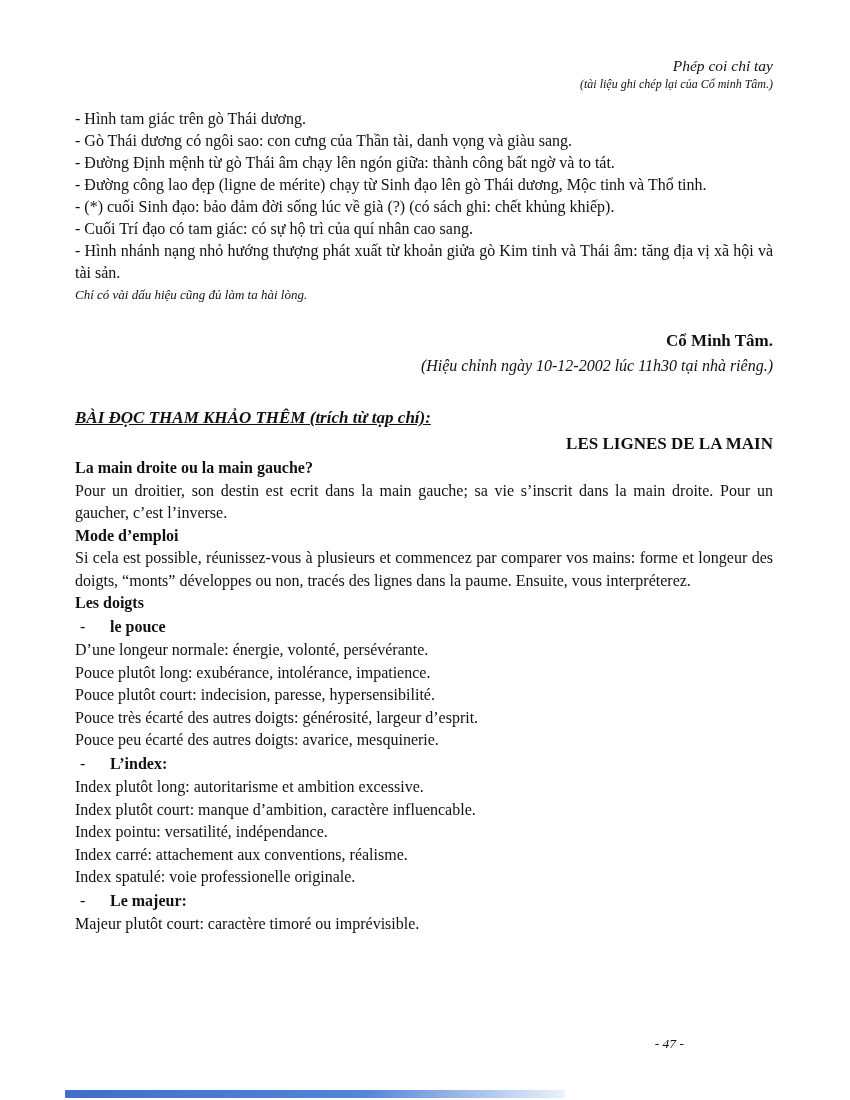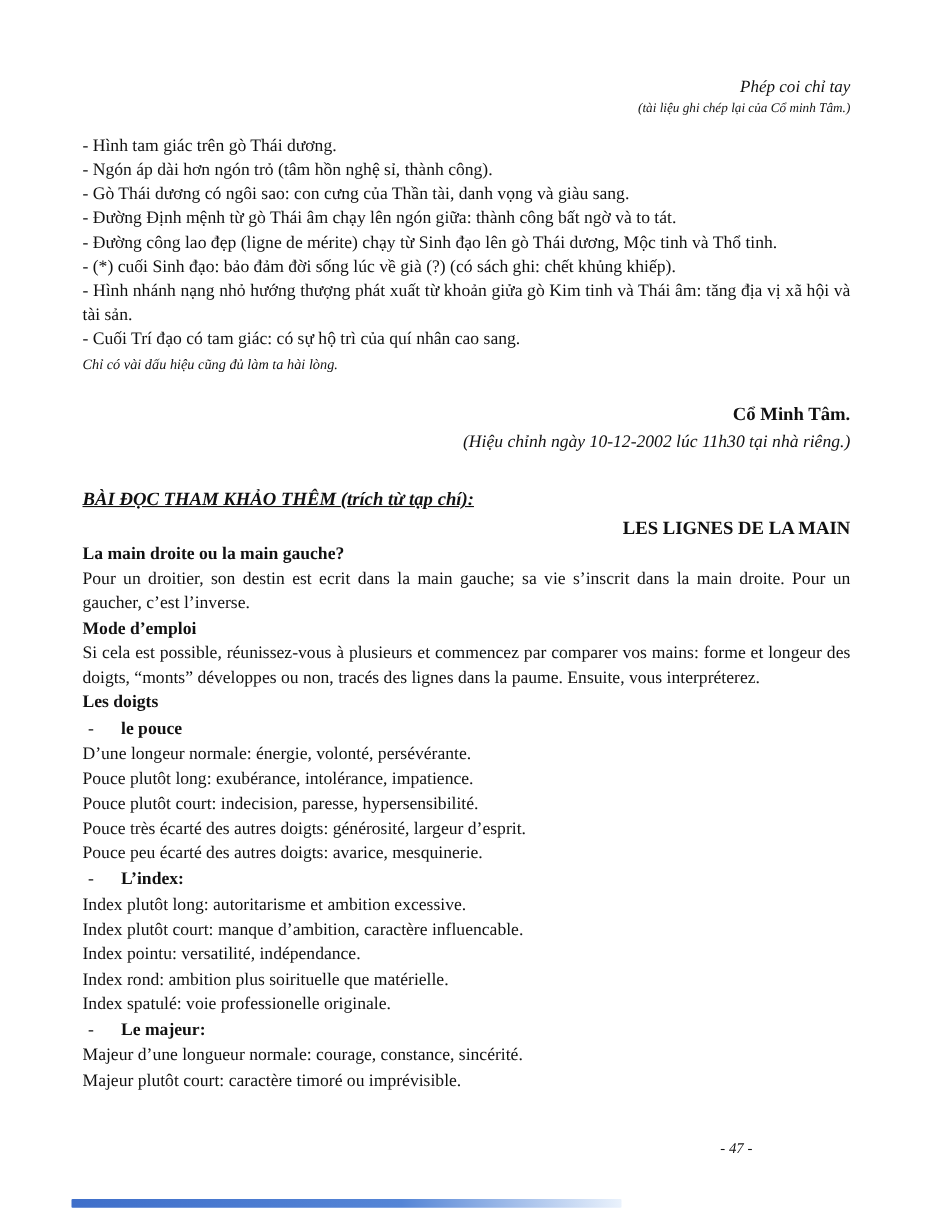--- a/index.html
+++ b/index.html
@@ -5,21 +5,21 @@
   html,body { margin:0; padding:0; background:#e8e8e8; }
   .page {
     position:relative;
     width:850px; height:1100px;
     margin:0 auto;
     background:#ffffff;
     font-family:"Liberation Serif", serif;
     color:#111;
     overflow:hidden;
     box-sizing:border-box;
-    padding:70px 77px 0 75px;
+    padding:56px 77px 0 75px;
   }
   .header { text-align:right; margin-bottom:16px; }
   .header .h1 { font-style:italic; font-size:15.5px; line-height:20px; }
   .header .h2 { font-style:italic; font-size:12px;  line-height:16px; }
 
   .vn .line { font-size:16px; line-height:22px; }
   .line.just { text-align:justify; }
 
   .closing { font-style:italic; font-size:13px; line-height:22px; }
 
@@ -58,27 +58,26 @@
 
 <div class="page">
 
   <div class="header">
     <div class="h1">Phép coi chỉ tay</div>
     <div class="h2">(tài liệu ghi chép lại của Cổ minh Tâm.)</div>
   </div>
 
   <div class="vn">
       <div class="line norm">- Hình tam giác trên gò Thái dương.</div>
-      <div class="line norm">- Ngón áp dài hơn ngón trỏ (tâm hồn nghệ sỉ, thành công).</div>
       <div class="line norm">- Gò Thái dương có ngôi sao: con cưng của Thần tài, danh vọng và giàu sang.</div>
       <div class="line norm">- Đường Định mệnh từ gò Thái âm chạy lên ngón giữa: thành công bất ngờ và to tát.</div>
       <div class="line norm">- Đường công lao đẹp (ligne de mérite) chạy từ Sinh đạo lên gò Thái dương, Mộc tinh và Thổ tinh.</div>
       <div class="line norm">- (*) cuối Sinh đạo: bảo đảm đời sống lúc về già (?) (có sách ghi: chết khủng khiếp).</div>
+      <div class="line norm">- Cuối Trí đạo có tam giác: có sự hộ trì của quí nhân cao sang.</div>
       <div class="line just">- Hình nhánh nạng nhỏ hướng thượng phát xuất từ khoản giửa gò Kim tinh và Thái âm: tăng địa vị xã hội và tài sản.</div>
-      <div class="line norm">- Cuối Trí đạo có tam giác: có sự hộ trì của quí nhân cao sang.</div>
     </div>
 
   <div class="closing">Chỉ có vài dấu hiệu cũng đủ làm ta hài lòng.</div>
 
   <div class="sig">
     <div class="sig-name">Cổ Minh Tâm.</div>
     <div class="sig-note">(Hiệu chỉnh ngày 10-12-2002 lúc 11h30 tại nhà riêng.)</div>
   </div>
 
   <div class="sec-heading">BÀI ĐỌC THAM KHẢO THÊM (trích từ tạp chí):</div>
@@ -99,27 +98,26 @@
       <div class="line norm">Pouce plutôt court: indecision, paresse, hypersensibilité.</div>
       <div class="line norm">Pouce très écarté des autres doigts: générosité, largeur d’esprit.</div>
       <div class="line norm">Pouce peu écarté des autres doigts: avarice, mesquinerie.</div>
       <div class="line dash">
         <span class="dash-mark">-</span>
         <span class="dash-label">L’index:</span>
       </div>
       <div class="line norm">Index plutôt long: autoritarisme et ambition excessive.</div>
       <div class="line norm">Index plutôt court: manque d’ambition, caractère influencable.</div>
       <div class="line norm">Index pointu: versatilité, indépendance.</div>
-      <div class="line norm">Index rond: ambition plus soirituelle que matérielle.</div>
+      <div class="line norm">Index carré: attachement aux conventions, réalisme.</div>
       <div class="line norm">Index spatulé: voie professionelle originale.</div>
       <div class="line dash">
         <span class="dash-mark">-</span>
         <span class="dash-label">Le majeur:</span>
       </div>
-      <div class="line norm">Majeur d’une longueur normale: courage, constance, sincérité.</div>
       <div class="line norm">Majeur plutôt court: caractère timoré ou imprévisible.</div>
     </div>
 
   <div class="footer">- 47 -</div>
 
   <div class="footer-bar" style="background: linear-gradient(90deg, rgb(63, 111, 202) 0%, rgb(85, 133, 214) 60%, rgb(234, 242, 252) 100%);"></div>
 
 </div>
 
 </body></html>

